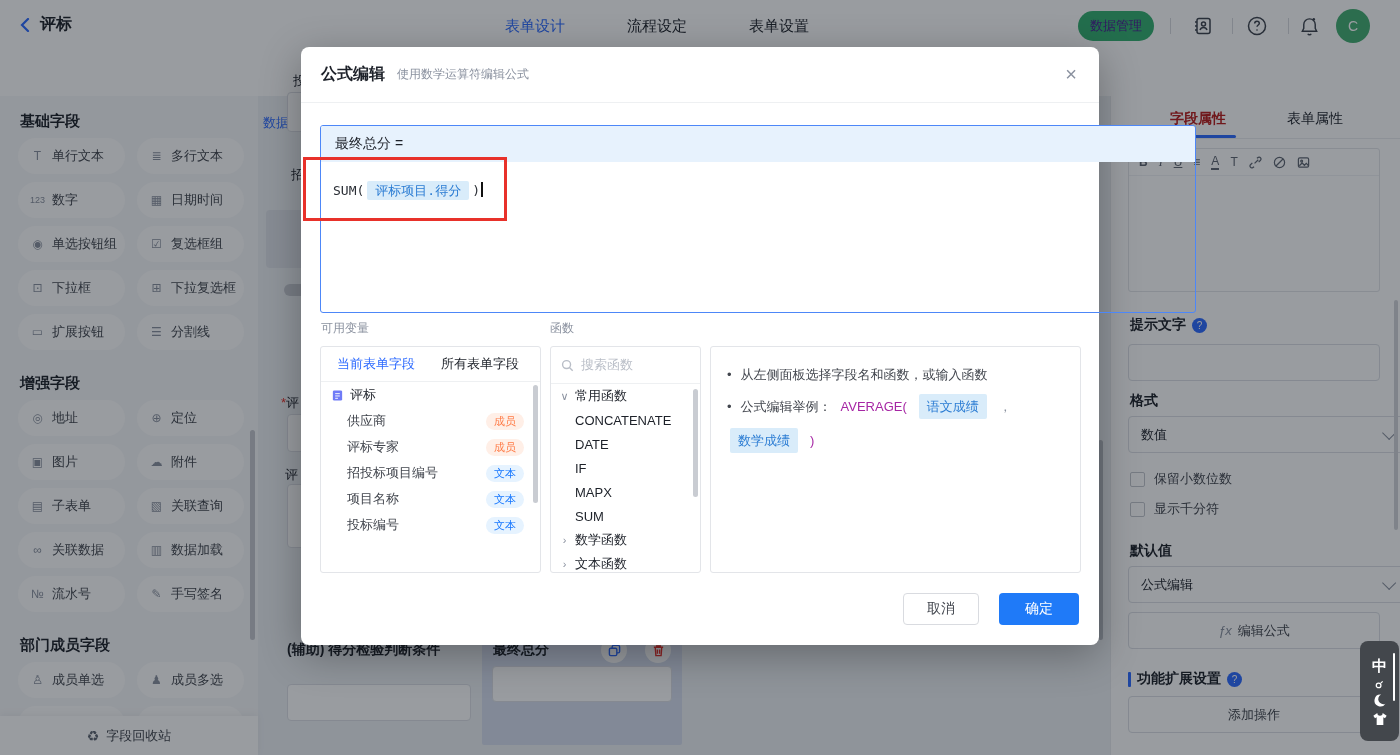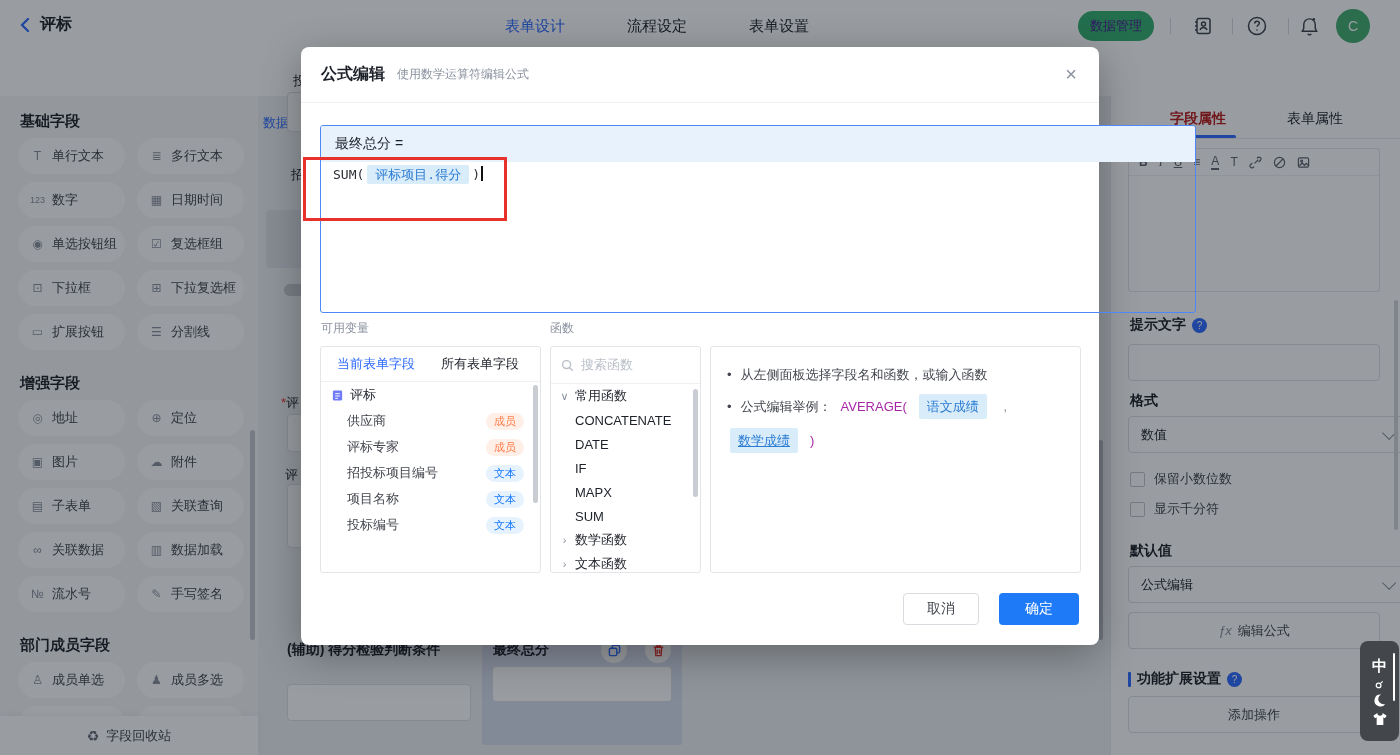--- a/index.html
+++ b/index.html
@@ -72,21 +72,21 @@
   .overlay{position:absolute;left:0;top:0;width:1400px;height:755px;background:rgba(13,18,28,.42);z-index:50;}
   .modal{position:absolute;left:301px;top:47px;width:798px;height:598px;background:#fff;border-radius:8px;z-index:60;
          box-shadow:0 10px 40px rgba(0,0,0,.3);}
   .mhead{position:absolute;left:0;top:0;width:100%;height:56px;border-bottom:1px solid #eef0f2;display:flex;
          align-items:center;padding-left:20px;box-sizing:border-box;}
   .mtitle{font-size:16px;font-weight:bold;color:#1d2129;}
   .msub{font-size:12px;color:#8a919f;margin-left:12px;}
   .mclose{position:absolute;right:22px;top:16px;font-size:20px;color:#8a919f;cursor:pointer;line-height:22px;}
   .fbox{position:absolute;left:19px;top:78px;width:876px;height:188px;border:1px solid #4d87f8;border-radius:3px;box-sizing:border-box;overflow:hidden;}
   .fstrip{height:36px;background:#e7f2fd;display:flex;align-items:center;padding-left:14px;font-size:14px;color:#1d2129;}
-  .fbody{padding:4px 12px;font-family:"DejaVu Sans Mono",monospace;font-size:13px;color:#2b2f36;}
+  .fbody{padding:20px 12px;font-family:"DejaVu Sans Mono",monospace;font-size:13px;color:#2b2f36;}
   .chip{background:#d9ecfa;color:#2b7cd3;padding:2px 8px;border-radius:2px;margin:0 3px;}
   .caret{display:inline-block;width:2px;height:15px;background:#111;vertical-align:-2px;margin-left:1px;}
   .redbox{position:absolute;left:303px;top:157px;width:198px;height:58px;border:3px solid #e8312a;z-index:70;pointer-events:none;}
   .mslabel{position:absolute;font-size:12px;color:#8a919f;}
   .panel{position:absolute;border:1px solid #e3e5e9;border-radius:3px;box-sizing:border-box;background:#fff;overflow:hidden;}
   .vtabs{height:34px;border-bottom:1px solid #eef0f2;display:flex;align-items:center;gap:26px;padding-left:16px;font-size:13px;}
   .vtab{color:#1d2129;cursor:pointer;}
   .vtab.active{color:#2e6bff;}
   .trow{height:26px;display:flex;align-items:center;font-size:13px;color:#1d2129;}
   .trow .nm{color:#42464e;}
@@ -477,21 +477,21 @@
       <div class="helprow">
         <span class="bullet">•</span>
         <span>从左侧面板选择字段名和函数，或输入函数</span>
       </div>
       <div class="helprow">
         <span class="bullet">•</span>
         <span>公式编辑举例：</span>
         <span class="fnpurple">AVERAGE(</span>
         <span class="chip" style="font-family:'Liberation Sans','DejaVu Sans',sans-serif;">语文成绩</span>
         <span style="color:#8a919f;">，</span>
-        <span class="chip" style="font-family:'Liberation Sans','DejaVu Sans',sans-serif;text-decoration:underline;">数学成绩</span>
+        <span class="chip" style="font-family:'Liberation Sans','DejaVu Sans',sans-serif;">数学成绩</span>
         <span class="fnpurple">)</span>
       </div>
     </div>
 
     <div class="mbtn cancel">取消</div>
     <div class="mbtn ok">确定</div>
   </div>
 
   <div class="redbox"></div>
 

